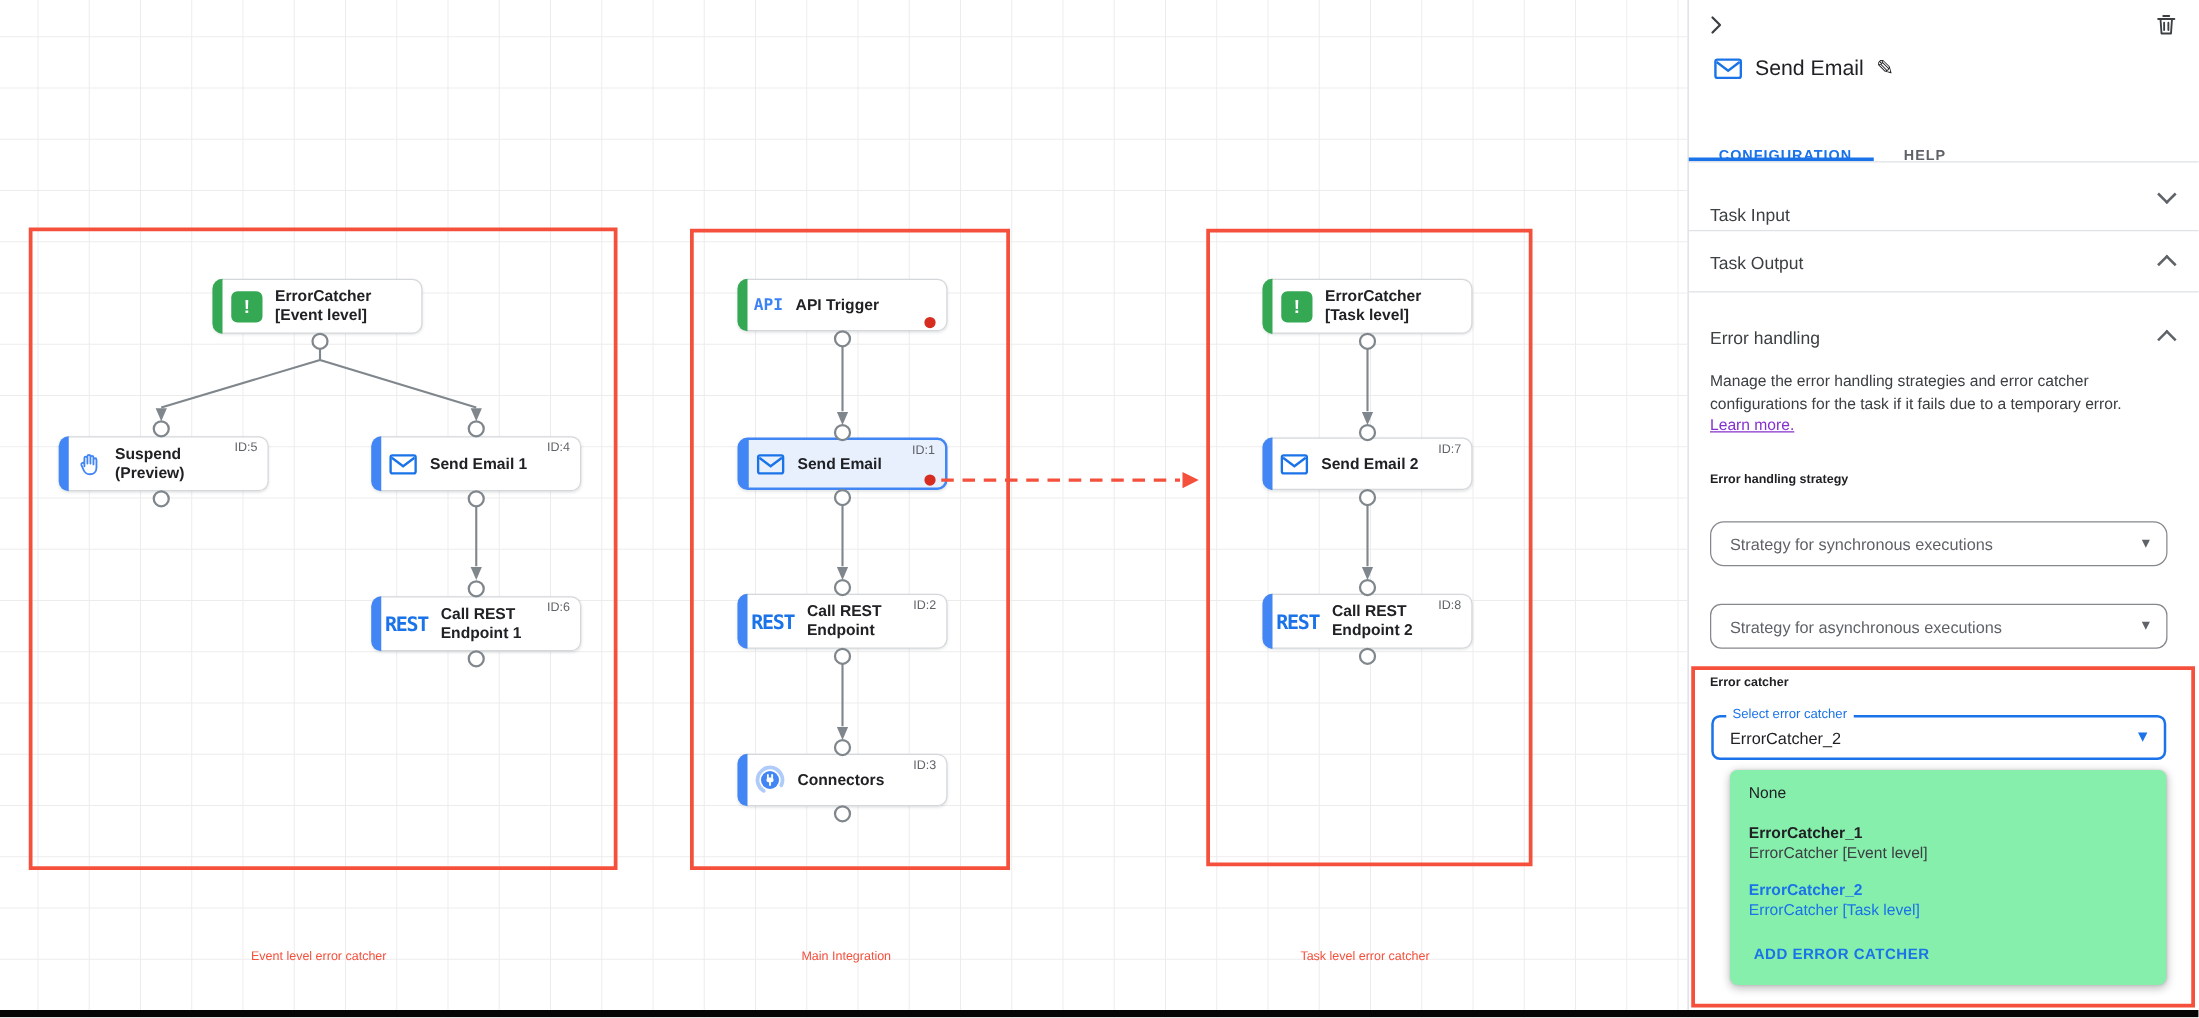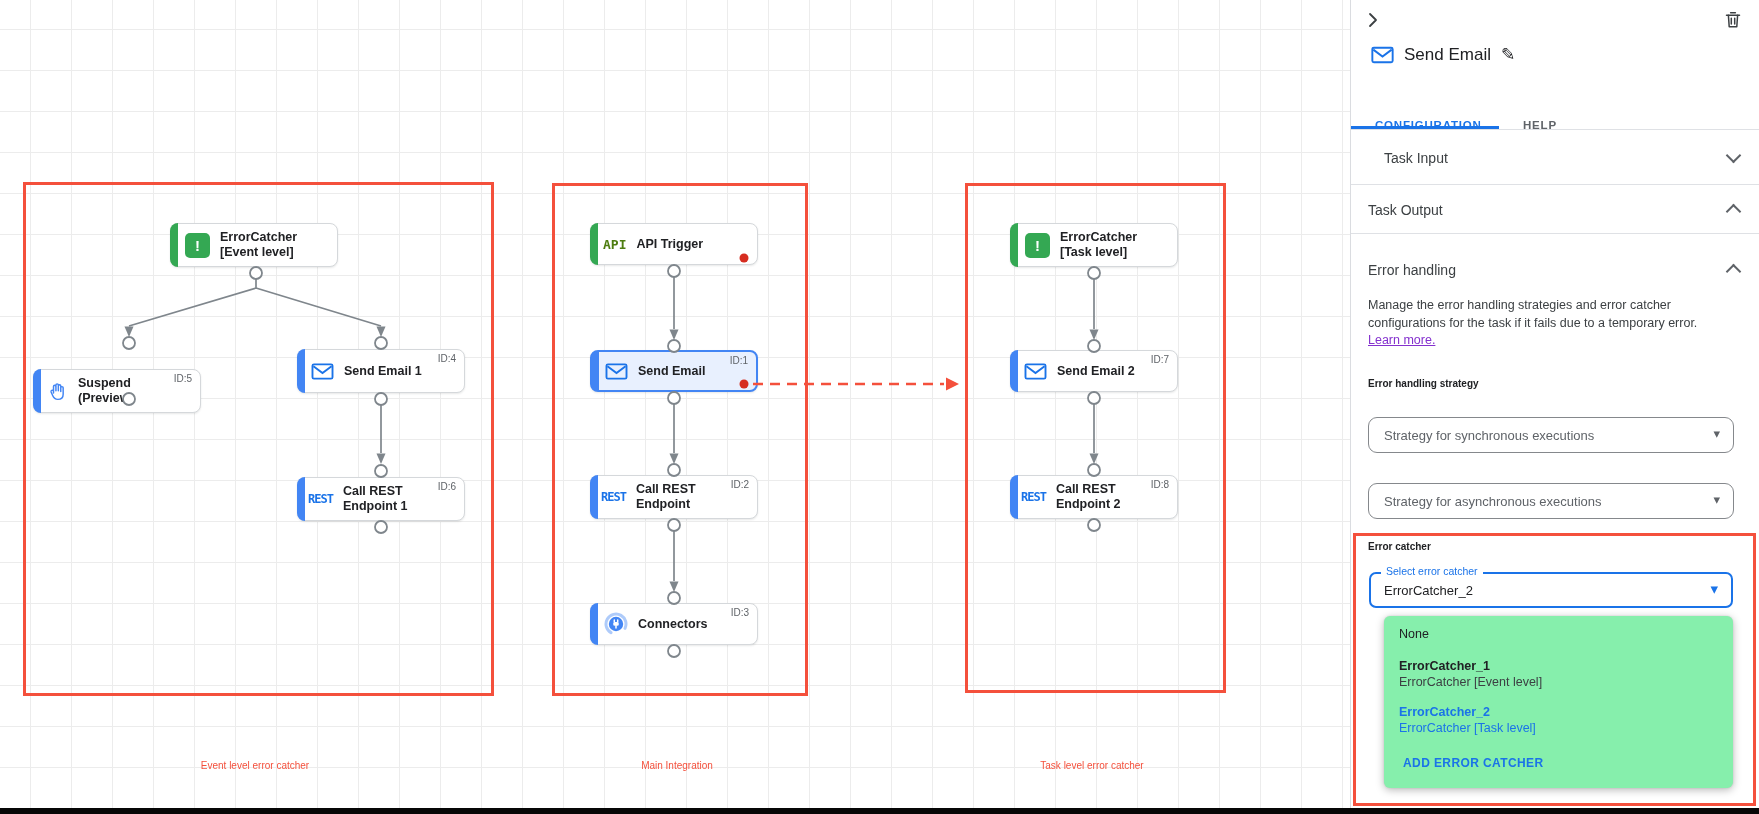--- a/index.html
+++ b/index.html
@@ -19,22 +19,22 @@
         border-radius:8px;box-shadow:0 1px 2px rgba(60,64,67,.12);display:flex;align-items:center;box-sizing:border-box;}
   .node .bar{position:absolute;left:-1px;top:-1px;bottom:-1px;width:8px;border-radius:8px 0 0 8px;}
   .node.green .bar{background:#34a853}
   .node.blue .bar{background:#4285f4}
   .node.selected{background:#e8f0fe;border:2px solid #4285f4;}
   .node .lbl{font-size:12.5px;font-weight:bold;color:#202124;line-height:15px;margin-left:10px;}
   .idtag{position:absolute;top:3px;right:8px;font-size:10px;color:#5f6368;font-weight:normal;}
   .ecicon{width:25px;height:25px;margin-left:14px;background:#34a853;border-radius:5px;flex:none;
           display:flex;align-items:center;justify-content:center;}
   .ecicon::after{content:"!";color:#fff;font-weight:bold;font-size:15px;}
-  .glyph-api{margin-left:12px;font-family:"DejaVu Sans Mono",monospace;font-weight:bold;font-size:13px;color:#4d7c0f;flex:none;}
-  .glyph-rest{margin-left:10px;font-family:"DejaVu Sans Mono",monospace;font-weight:bold;font-size:12px;letter-spacing:-1px;color:#1a73e8;flex:none;}
+  .glyph-api{margin-left:12px;font-family:"DejaVu Sans Mono",monospace;font-weight:bold;font-size:13px;color:#3b82f6;flex:none;}
+  .glyph-rest{margin-left:10px;font-family:"DejaVu Sans Mono",monospace;font-weight:bold;font-size:16px;letter-spacing:-1px;color:#1a73e8;flex:none;}
   .nodeicon{margin-left:13px;flex:none;display:flex;}
 
   
   .panel{position:absolute;left:1350px;top:0;width:409px;height:814px;background:#fff;
          border-left:1px solid #dadce0;box-sizing:border-box;}
   .p-collapse{position:absolute;left:12px;top:10px;width:22px;height:22px;cursor:pointer;}
   .p-trash{position:absolute;right:16px;top:10px;width:20px;height:20px;cursor:pointer;}
   .p-titlerow{position:absolute;left:20px;top:44px;display:flex;align-items:center;gap:10px;}
   .p-title{font-size:17px;font-weight:500;color:#202124;}
   .pencil{font-size:17px;color:#202124;cursor:pointer;}
@@ -86,21 +86,21 @@
     <div class="caption" style="left:547px;top:760px;">Main Integration</div>
     <div class="caption" style="left:962px;top:760px;">Task level error catcher</div>
 
     <div class="node green" style="left:170px;top:223px;">
       <span class="bar"></span>
       <span class="ecicon"></span>
       <span class="lbl"><span>ErrorCatcher</span><br>
       <span>[Event level]</span></span>
     </div>
 
-    <div class="node blue" style="left:33px;top:349px;margin-top:20px;">
+    <div class="node blue" style="left:47px;top:349px;">
       <span class="bar"></span>
       <span class="nodeicon">
         <svg width="21" height="21" viewBox="0 0 20 20" fill="none" stroke="#4285f4" stroke-width="1.4" stroke-linecap="round" stroke-linejoin="round">
           <path d="M6.2 11.5 V5.2 a1.15 1.15 0 0 1 2.3 0 V9.3 M8.5 9.3 V3.9 a1.15 1.15 0 0 1 2.3 0 V9.3 M10.8 9.3 V4.7 a1.15 1.15 0 0 1 2.3 0 V10 M13.1 10 V6.5 a1.15 1.15 0 0 1 2.3 0 V12.6 c0 3-2.1 4.9-5.1 4.9 c-2.4 0-3.8-1-4.8-3.4 L3.9 10.4 a1.2 1.2 0 0 1 2.1-1.1 l.2.4"></path>
         </svg>
       </span>
       <span class="lbl"><span>Suspend</span><br>
       <span>(Preview)</span></span>
       <span class="idtag">ID:5</span>
     </div>
@@ -275,39 +275,39 @@
       </span>
       <span class="p-title">Send Email</span>
       <span class="pencil"></span>
     </div>
 
     <div class="tab active" style="left:24px;">CONFIGURATION</div>
     <div class="tab idle" style="left:172px;">HELP</div>
     <div class="tab-underline"></div>
     <div class="divider" style="top:129px;"></div>
 
-    <div class="prow-label" style="top:150px;margin-left:16px;">Task Input</div>
+    <div class="prow-label" style="top:164px;">Task Input</div>
     <div class="chev down" style="top:150px;"></div>
     <div class="divider" style="top:184px;"></div>
 
     <div class="prow-label" style="top:202px;">Task Output</div>
     <div class="chev up" style="top:206px;"></div>
     <div class="divider" style="top:233px;"></div>
 
     <div class="prow-label" style="top:262px;">Error handling</div>
     <div class="chev up" style="top:266px;"></div>
 
     <div class="p-desc">
       <span>Manage the error handling strategies and error catcher configurations for the task if it fails due to a temporary error.</span>
       <a>Learn more.</a>
     </div>
 
     <div class="p-boldlabel" style="top:378px;">Error handling strategy</div>
 
-    <div class="ddl" style="top:417px;">
+    <div class="ddl" style="top:417px;border-radius:11px;">
       <span class="ph">Strategy for synchronous executions</span>
       <span class="caret"></span>
     </div>
 
     <div class="ddl" style="top:483px;">
       <span class="ph">Strategy for asynchronous executions</span>
       <span class="caret"></span>
     </div>
 
     <div class="red-annot" style="left:2px;top:533px;width:403px;height:273px;"></div>

